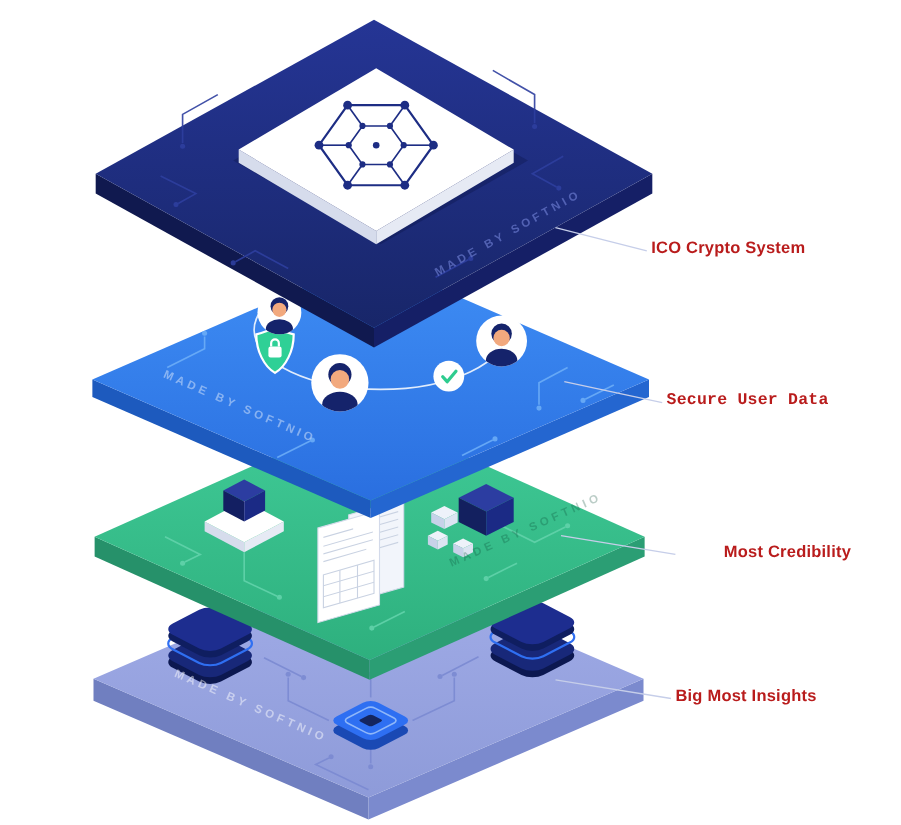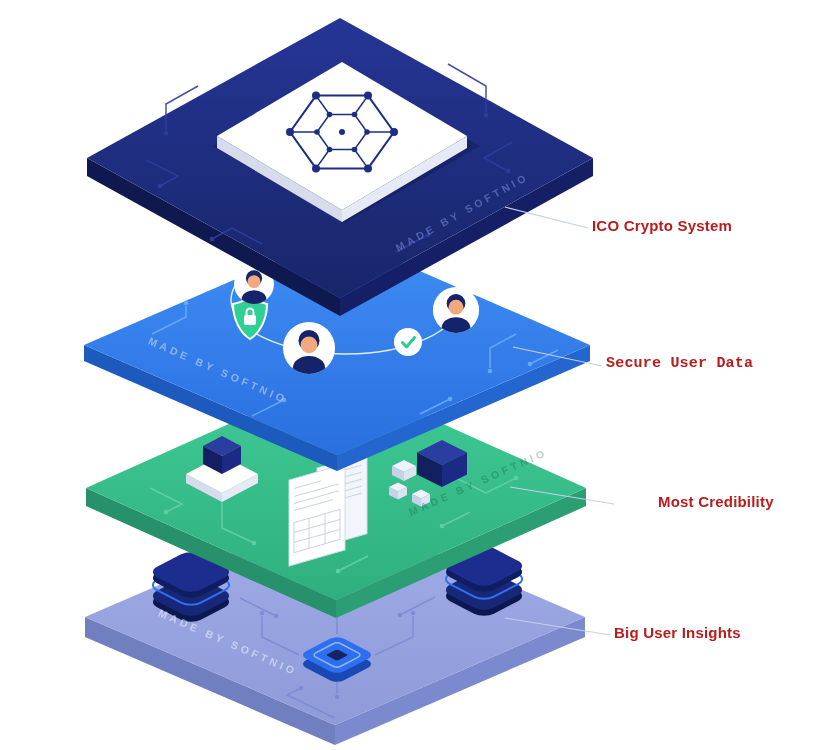--- a/index.html
+++ b/index.html
@@ -265,15 +265,15 @@
 </svg>
 
 <div class="wm" id="wm-1">MADE BY SOFTNIO</div>
 <div class="wm" id="wm-2">MADE BY SOFTNIO</div>
 <div class="wm" id="wm-3">MADE BY SOFTNIO</div>
 <div class="wm" id="wm-4">MADE BY SOFTNIO</div>
 
 <div class="layer-label" id="label-1">ICO Crypto System</div>
 <div class="layer-label" id="label-2">Secure User Data</div>
 <div class="layer-label" id="label-3">Most Credibility</div>
-<div class="layer-label" id="label-4">Big User Insights</div>
+<div class="layer-label" id="label-4">Big Most Insights</div>
 
 </div>
 
 </body></html>

